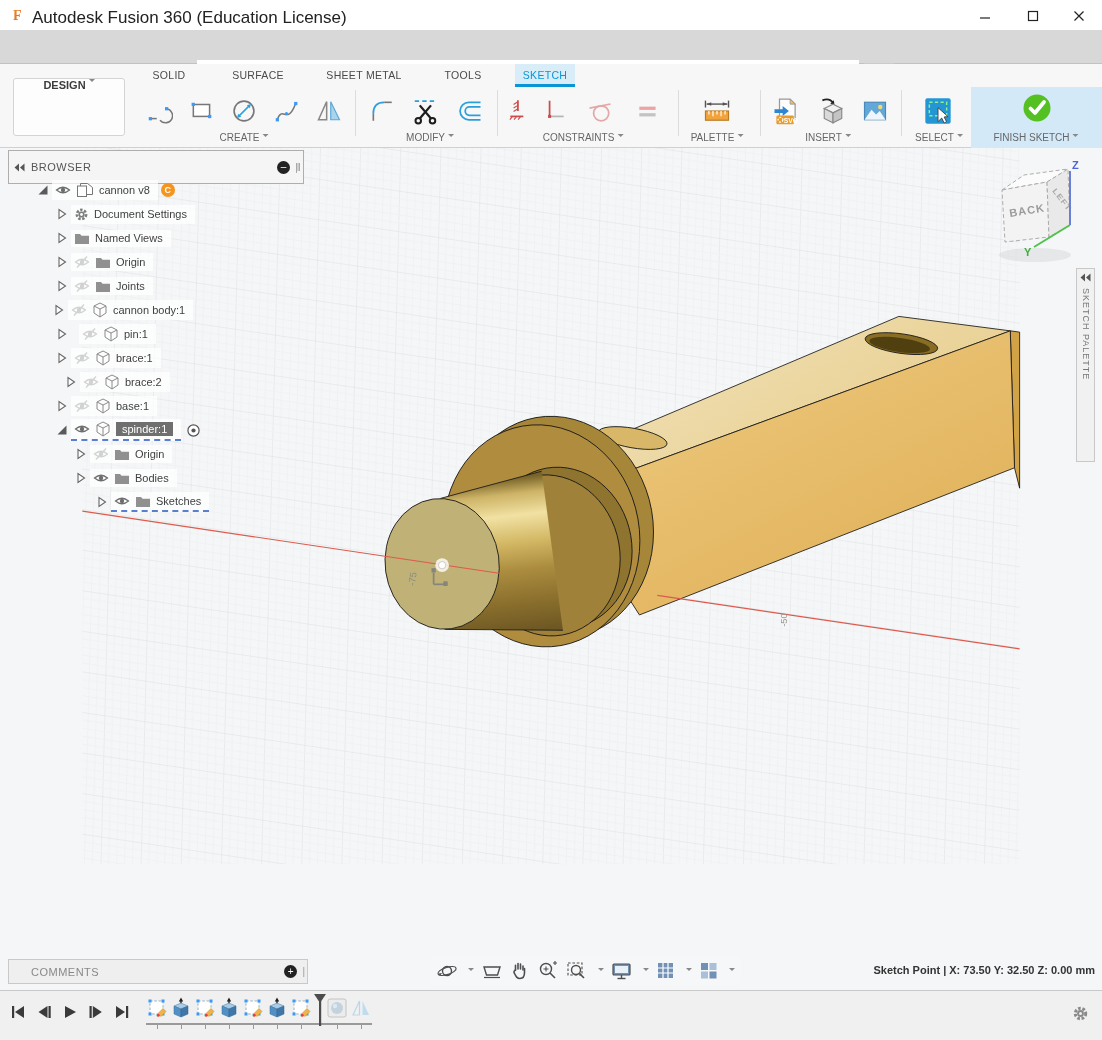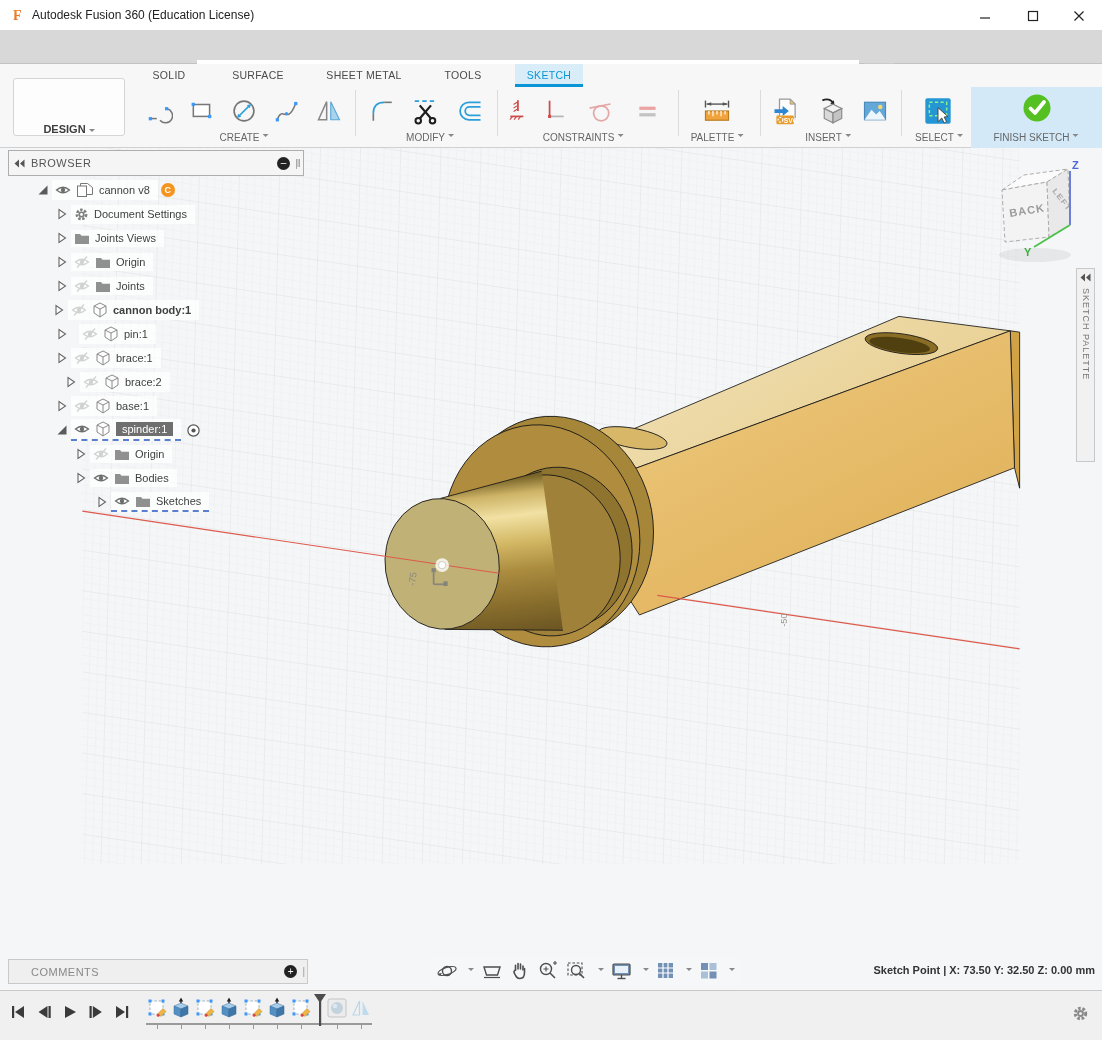--- a/index.html
+++ b/index.html
@@ -3,51 +3,51 @@
 <meta charset="utf-8">
 <style>
   html,body{margin:0;padding:0;background:#e8e8e8;}
   #app{position:relative;width:1102px;height:1040px;background:#fff;overflow:hidden;
        font-family:"Liberation Sans",sans-serif;-webkit-font-smoothing:antialiased;}
   .abs{position:absolute;}
   svg{display:block;}
 
   
   .titlebar{left:0;top:0;width:1102px;height:30px;background:#fff;}
-  .title-text{left:32px;top:8px;font-size:12px;color:#222;}
+  .title-text{left:32px;top:8px;font-size:17px;color:#222;}
   .winbtn{top:6px;width:30px;height:20px;display:flex;align-items:center;justify-content:center;cursor:default;}
 
   
   .tabstrip{left:0;top:30px;width:1102px;height:34px;background:#d8d8d8;border-bottom:1px solid #c2c2c2;box-sizing:border-box;}
   .qicon{top:37px;width:22px;height:22px;display:flex;align-items:center;justify-content:center;}
   .doctab{left:197px;top:30px;width:662px;height:34px;background:#fff;display:flex;align-items:center;justify-content:center;gap:7px;}
   .doctab-label{font-size:12px;color:#333;}
   .tabclose{left:838px;top:38px;width:18px;height:18px;display:flex;align-items:center;justify-content:center;}
   .plusbtn{left:864px;top:33px;width:30px;height:28px;background:#cbcbcb;display:flex;align-items:center;justify-content:center;}
   .hicon{top:36px;width:24px;height:24px;display:flex;align-items:center;justify-content:center;}
   .avatar{left:1062px;top:35px;width:26px;height:26px;border-radius:50%;background:#fafafa;border:1px solid #c4c4c4;
           display:flex;align-items:center;justify-content:center;font-size:10px;color:#444;box-sizing:border-box;}
 
   
   .ribbon{left:0;top:64px;width:1102px;height:84px;background:#f7f7f7;border-bottom:1px solid #d0d0d0;box-sizing:border-box;}
   .rtab{top:0px;height:23px;line-height:23px;font-size:10.5px;color:#4a4a4a;letter-spacing:.3px;text-align:center;}
   .rtab.active{background:#d9edf8;color:#0a96d6;border-bottom:3px solid #0a96d6;box-sizing:border-box;}
   .wsbtn{left:13px;top:14px;width:110px;height:56px;background:#fdfdfd;border:1px solid #d4d4d4;border-radius:3px;
-         display:flex;align-items:flex-end;justify-content:center;font-size:11px;font-weight:bold;color:#3c3c3c;}
+         display:flex;align-items:flex-start;justify-content:center;font-size:11px;font-weight:bold;color:#3c3c3c;}
   .ricon{top:29px;width:36px;height:36px;display:flex;align-items:center;justify-content:center;}
   .glabel{top:68px;font-size:10px;color:#666;white-space:nowrap;transform:translateX(-50%);}
   .caret{display:inline-block;width:0;height:0;border:3.5px solid transparent;border-top-color:#888;margin-left:3px;vertical-align:1px;}
   .rsep{top:26px;width:1px;height:46px;background:#dcdcdc;}
   .finishblk{left:971px;top:23px;width:131px;height:61px;background:#d3e9f8;}
 
   
   .canvas{left:0;top:148px;width:1102px;height:842px;background:#f5f6f7;}
 
   
-  .bheader{left:8px;top:2px;width:296px;height:26px;background:#f5f5f5;border:1px solid #aeaeae;box-sizing:border-box;
+  .bheader{left:8px;top:2px;width:296px;height:34px;background:#f5f5f5;border:1px solid #aeaeae;box-sizing:border-box;
            display:flex;align-items:center;font-size:11px;color:#555;letter-spacing:.5px;}
   .browser-tree{left:16px;top:0;width:320px;height:520px;}
   .brow{position:absolute;left:0;height:24px;display:flex;align-items:center;gap:3px;font-size:11px;color:#3f3f3f;white-space:nowrap;}
   .arr{width:13px;display:flex;justify-content:center;}
   .bwrap{display:flex;align-items:center;gap:5px;background:rgba(255,255,255,.72);padding:2px 8px 2px 3px;}
   .bwrap.edit{border-bottom:2px dashed #5a7fd0;}
   .blabel.bsel{background:#6f6f6f;color:#fff;padding:1px 6px;}
   .badge{width:14px;height:14px;border-radius:50%;background:#f5941f;color:#fff;font-size:9px;font-weight:bold;
          display:flex;align-items:center;justify-content:center;}
   .bradio{margin-left:2px;display:flex;}
@@ -209,21 +209,21 @@
         </svg>
       </span>
     <span class="abs avatar">CL</span>
   </div>
 
   <div class="abs ribbon">
     <span class="abs rtab" style="left:144px;width:50px">SOLID</span>
     <span class="abs rtab" style="left:226px;width:64px">SURFACE</span>
     <span class="abs rtab" style="left:320px;width:88px">SHEET METAL</span>
     <span class="abs rtab" style="left:438px;width:50px">TOOLS</span>
-    <span class="abs rtab active" style="left:515px;width:68px">SKETCH</span>
+    <span class="abs rtab active" style="left:515px;width:60px">SKETCH</span>
 
     <div class="abs wsbtn">
       <span>DESIGN</span>
         <span class="caret"></span>
     </div>
 
     <div class="abs finishblk"></div>
 
     <div class="abs ricon" style="left:142px">
       <svg width="26" height="26" viewBox="0 0 24 24">
@@ -585,21 +585,21 @@
             <svg width="10" height="12">
               <polygon points="2,1.5 2,10.5 8.5,6" fill="#fcfcfc" stroke="#666" stroke-width="1.1"></polygon>
             </svg>
           </span>
           <span class="bwrap">
             <span style="display:flex">
               <svg width="16" height="13">
                 <path d="M1 3.5 L1 2 h5 l1.5 1.8 H15 V12 H1 Z" fill="#909090"></path>
               </svg>
             </span>
-            <span class="blabel">Joints Views</span>
+            <span class="blabel">Named Views</span>
           </span>
         </div>
         <div class="brow" style="top: 102px; padding-left: 39px;">
           <span class="arr">
             <svg width="10" height="12">
               <polygon points="2,1.5 2,10.5 8.5,6" fill="#fcfcfc" stroke="#666" stroke-width="1.1"></polygon>
             </svg>
           </span>
           <span class="bwrap">
             <span style="display:flex">
@@ -632,21 +632,21 @@
               </svg>
             </span>
             <span style="display:flex">
               <svg width="16" height="13">
                 <path d="M1 3.5 L1 2 h5 l1.5 1.8 H15 V12 H1 Z" fill="#909090"></path>
               </svg>
             </span>
             <span class="blabel">Joints</span>
           </span>
         </div>
-        <div class="brow" style="top: 150px; padding-left: 36px; font-weight: bold;">
+        <div class="brow" style="top: 150px; padding-left: 36px;">
           <span class="arr">
             <svg width="10" height="12">
               <polygon points="2,1.5 2,10.5 8.5,6" fill="#fcfcfc" stroke="#666" stroke-width="1.1"></polygon>
             </svg>
           </span>
           <span class="bwrap">
             <span style="display:flex">
               <svg width="16" height="14">
                 <path d="M1.5 7 Q8 1.5 14.5 7 Q8 12.5 1.5 7 Z" fill="none" stroke="#d2d2d2" stroke-width="1.3"></path>
                 <circle cx="8" cy="7" r="2.2" fill="#d2d2d2"></circle>

